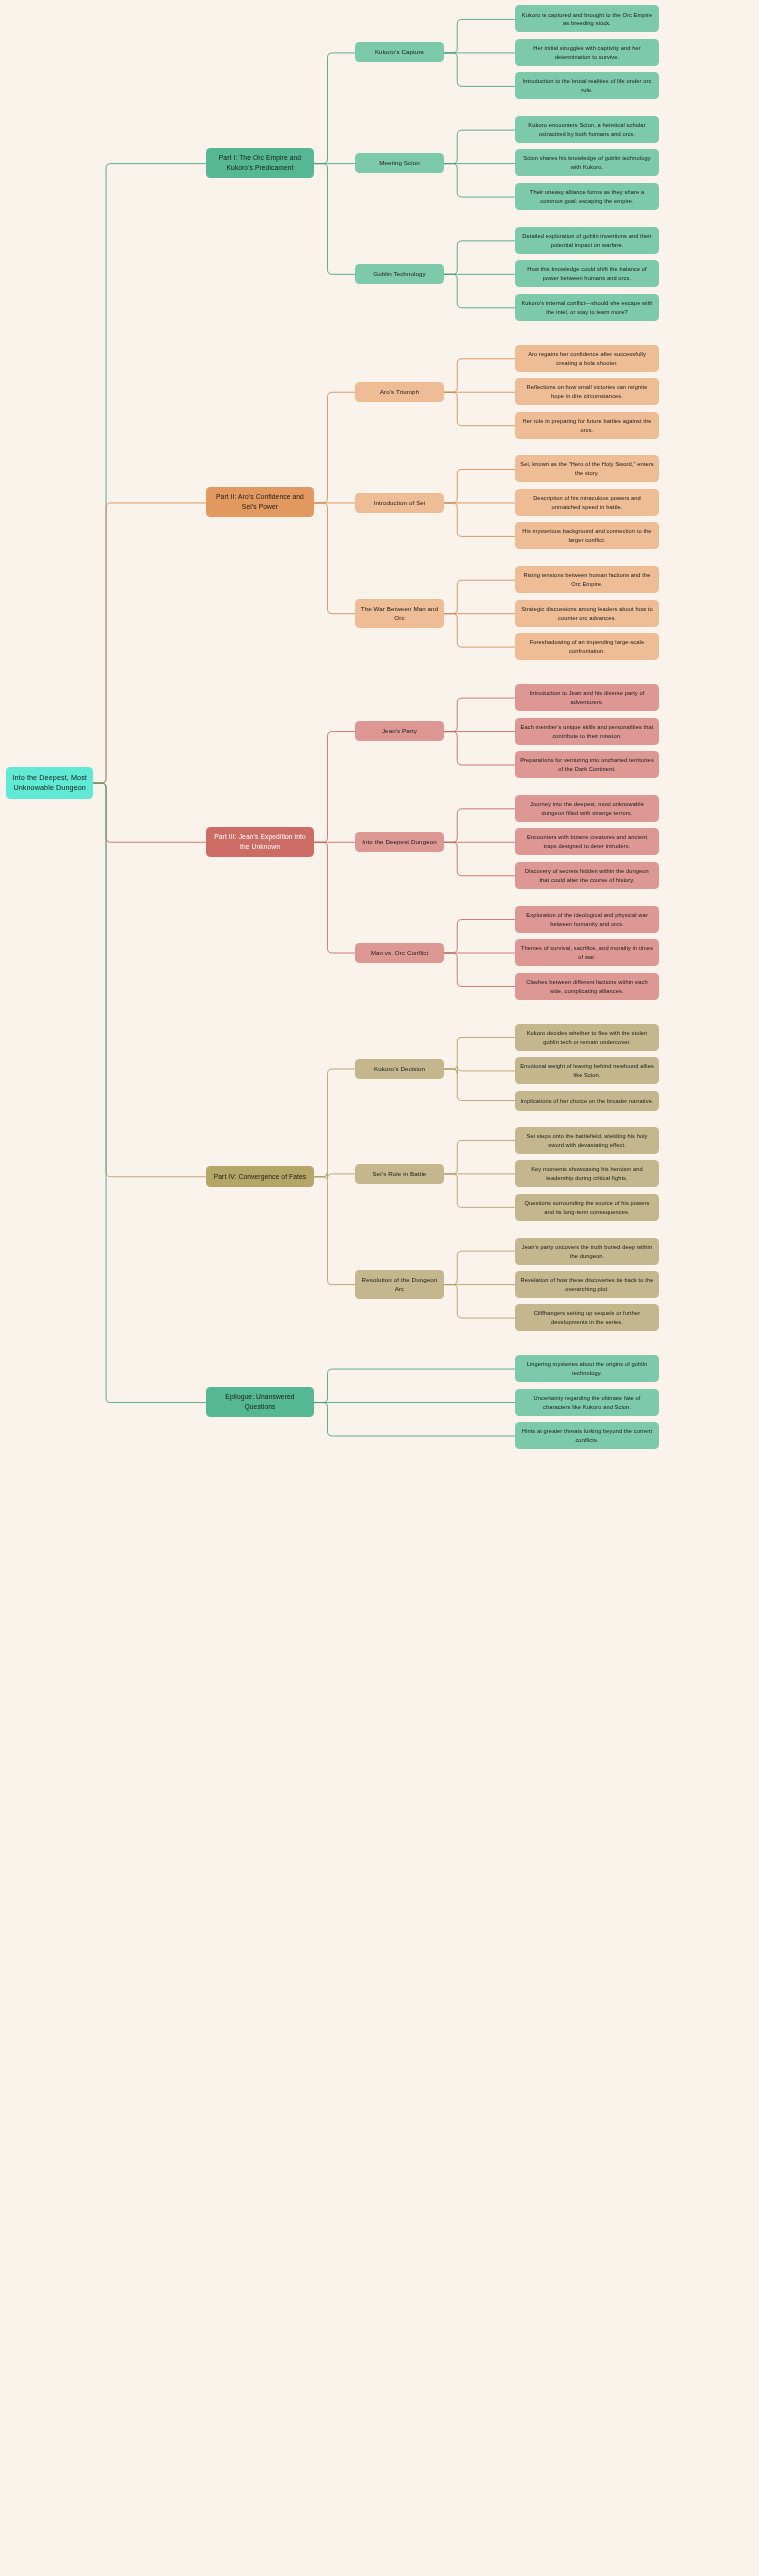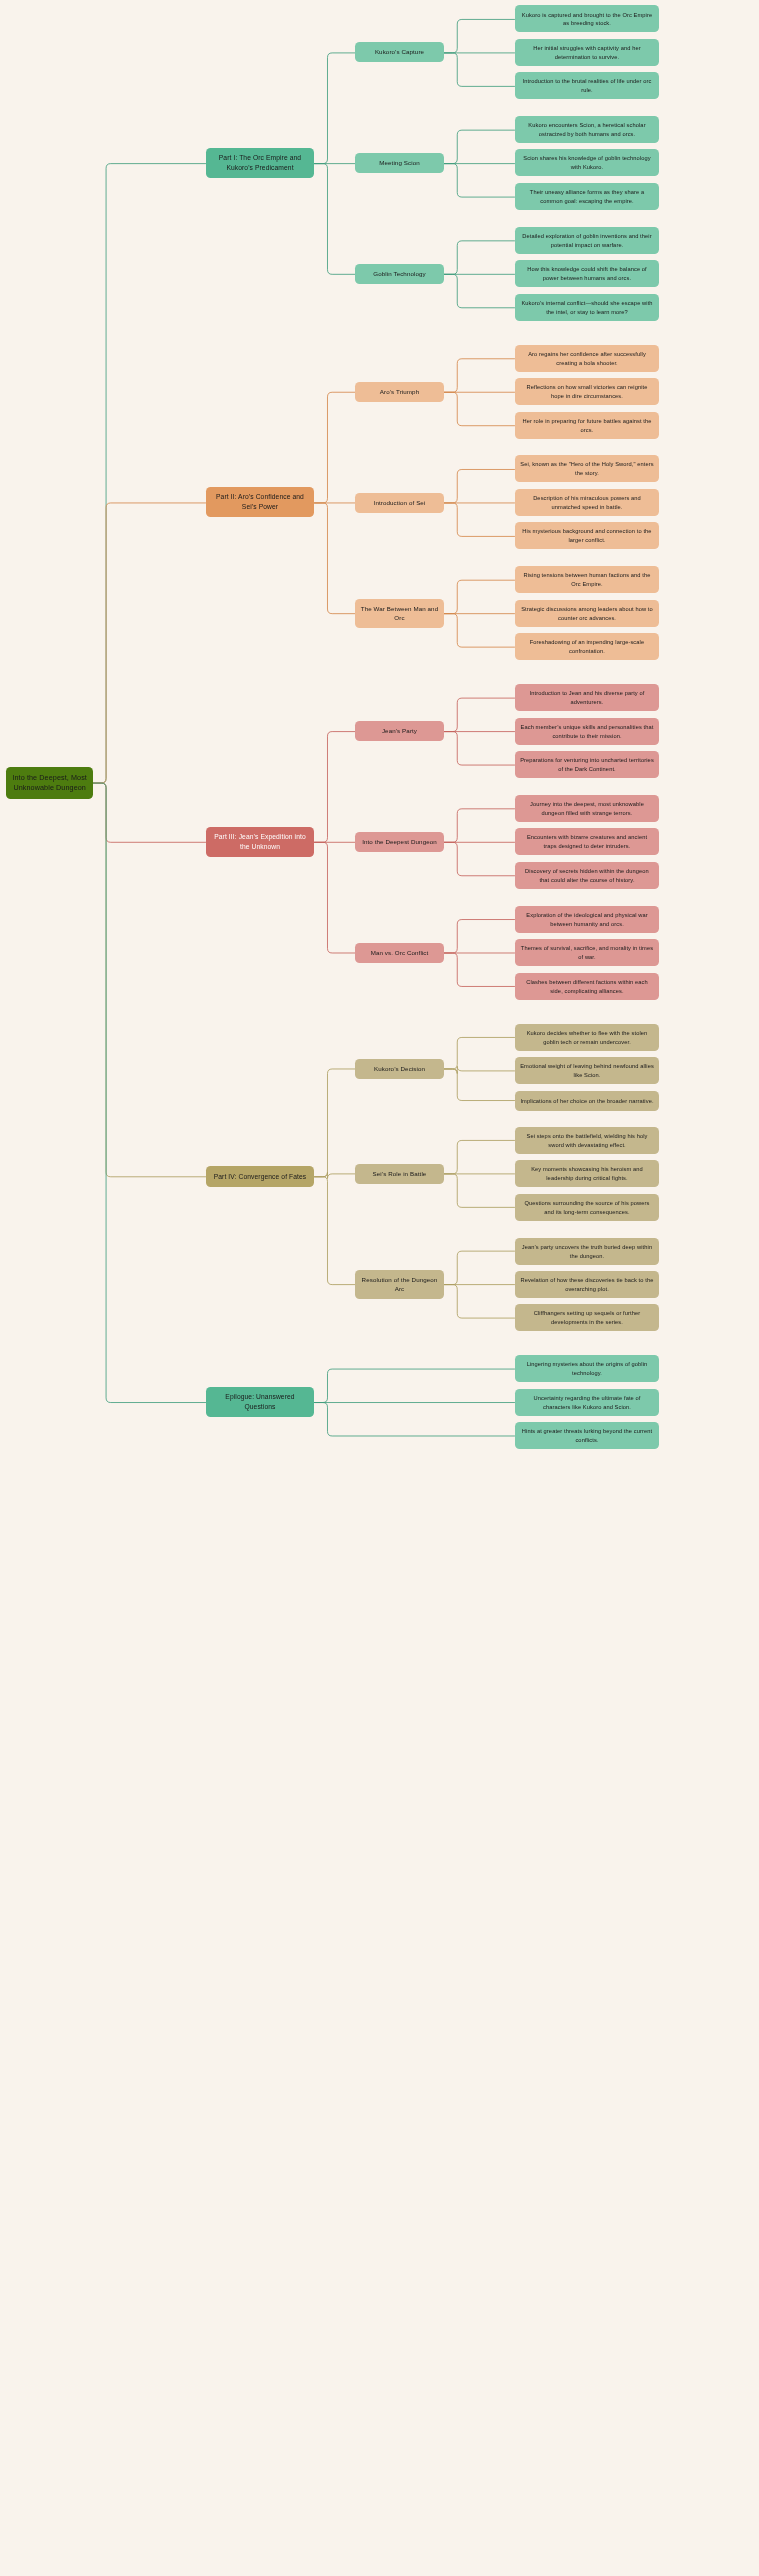--- a/index.html
+++ b/index.html
@@ -144,16 +144,16 @@
       <div class="node lvl2" style="left: 355px; top: 1164px; width: 89px; height: 20px; background: rgb(196, 183, 141);">Sei’s Role in Battle</div>
       <div class="node lvl3" style="left: 515px; top: 1238px; width: 144px; height: 27px; background: rgb(196, 183, 141);">Jean’s party uncovers the truth buried deep within the dungeon.</div>
       <div class="node lvl3" style="left: 515px; top: 1271px; width: 144px; height: 27px; background: rgb(196, 183, 141);">Revelation of how these discoveries tie back to the overarching plot.</div>
       <div class="node lvl3" style="left: 515px; top: 1304px; width: 144px; height: 27px; background: rgb(196, 183, 141);">Cliffhangers setting up sequels or further developments in the series.</div>
       <div class="node lvl2" style="left: 355px; top: 1270px; width: 89px; height: 29px; background: rgb(196, 183, 141);">Resolution of the Dungeon Arc</div>
       <div class="node lvl1" style="left: 206px; top: 1166px; width: 108px; height: 20.6px; background: rgb(181, 165, 102);">Part IV: Convergence of Fates</div>
       <div class="node lvl3" style="left: 515px; top: 1355px; width: 144px; height: 27px; background: rgb(125, 201, 171);">Lingering mysteries about the origins of goblin technology.</div>
       <div class="node lvl3" style="left: 515px; top: 1389px; width: 144px; height: 27px; background: rgb(125, 201, 171);">Uncertainty regarding the ultimate fate of characters like Kukoro and Scion.</div>
       <div class="node lvl3" style="left: 515px; top: 1422px; width: 144px; height: 27px; background: rgb(125, 201, 171);">Hints at greater threats lurking beyond the current conflicts.</div>
       <div class="node lvl1" style="left: 206px; top: 1387px; width: 108px; height: 30px; background: rgb(85, 183, 147);">Epilogue: Unanswered Questions</div>
-      <div class="node lvl0" style="left: 6.2px; top: 767px; width: 87px; height: 32px; background: #4d7c0f;">Into the Deepest, Most Unknowable Dungeon</div>
+      <div class="node lvl0" style="left: 6.2px; top: 767px; width: 87px; height: 32px; background: #5eead4;">Into the Deepest, Most Unknowable Dungeon</div>
     </div>
 </div>
 
 
 </body></html>

